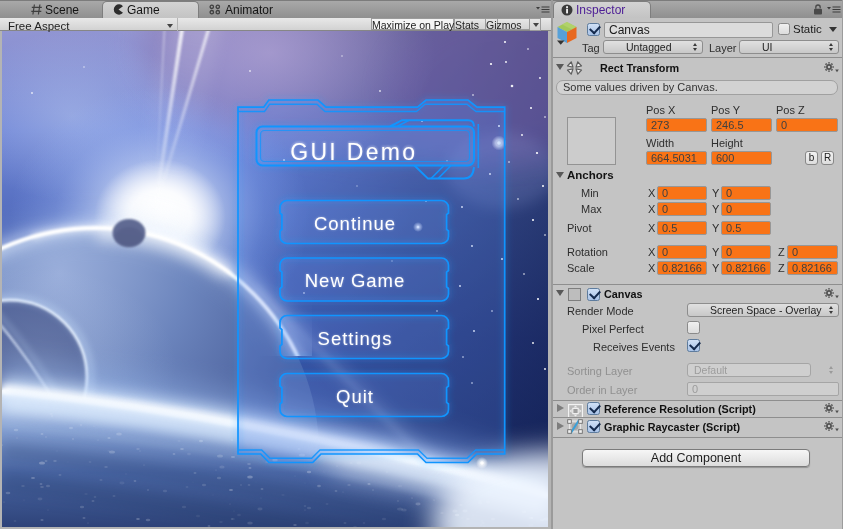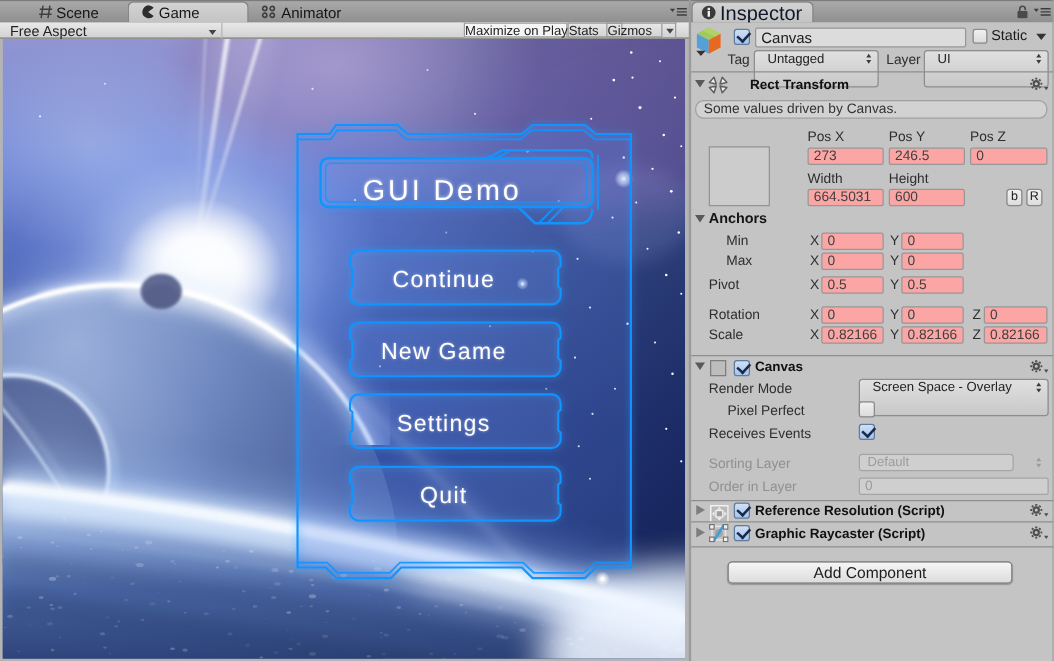--- a/index.html
+++ b/index.html
@@ -1,35 +1,35 @@
 <!DOCTYPE html>
 <html><head><meta charset="utf-8"><style>
 *{margin:0;padding:0;box-sizing:border-box}
 html,body{width:843px;height:529px;overflow:hidden;background:#c4c4c4;font-family:"Liberation Sans",sans-serif}
 .abs{position:absolute}
 #root{position:relative;width:843px;height:529px}
 
 #tabstrip{position:absolute;left:0;top:0;width:843px;height:18px;background:linear-gradient(#a9a9a9,#8f8f8f);border-top:1px solid #7c7c7c}
 .tab{position:absolute;top:1px;height:17px;border-radius:5px 5px 0 0;background:linear-gradient(#d3d3d3,#c3c3c3);border:1px solid #7e7e7e;border-bottom:none}
 .tabtxt{font-size:12px;color:#151515}
-.itabtxt{font-size:16px;color:#0f172a}
+.itabtxt{font-size:12px;color:#4c1d95}
 
 #gtoolbar{position:absolute;left:0;top:18px;width:553px;height:13px;background:linear-gradient(#e8e8e8,#d2d2d2);border-bottom:1px solid #868686}
 .tbtn{position:absolute;top:0;height:12px;border:1px solid #9b9b9b;font-size:10.5px;color:#222;line-height:12px;white-space:nowrap}
 
 #gamepane{position:absolute;left:0;top:0;width:618px;height:529px;background:#b4b4b4}
 #viewport{position:absolute;left:2px;top:31px;width:546px;height:496px;overflow:hidden}
 #splitter{position:absolute;left:551px;top:0;width:2px;height:529px;background:#9a9a9a}
 #inspector{position:absolute;left:553px;top:18px;width:290px;height:511px;background:#c4c4c4}
 
 .lbl{position:absolute;font-size:11px;color:#2e2e2e;white-space:nowrap}
 .glbl{position:absolute;font-size:11px;color:#909090;white-space:nowrap}
 .bold{font-weight:bold;font-size:10.8px;color:#111}
-.fld{position:absolute;background:#fca5a5;border:1px solid #979797;border-radius:2px;font-size:11px;color:#404040;padding-left:4px;height:14px;line-height:12px;white-space:nowrap;overflow:hidden}
-.dd{position:absolute;background:linear-gradient(#e0e0e0,#c8c8c8);border:1px solid #8d8d8d;border-radius:3px;font-size:10.5px;color:#222;padding-left:10px;height:30px;line-height:12px;white-space:nowrap}
+.fld{position:absolute;background:#f97316;border:1px solid #979797;border-radius:2px;font-size:11px;color:#404040;padding-left:4px;height:14px;line-height:12px;white-space:nowrap;overflow:hidden}
+.dd{position:absolute;background:linear-gradient(#e0e0e0,#c8c8c8);border:1px solid #8d8d8d;border-radius:3px;font-size:10.5px;color:#222;padding-left:22px;height:14px;line-height:12px;white-space:nowrap}
 .ddg{position:absolute;background:#cfcfcf;border:1px solid #a5a5a5;border-radius:3px;font-size:10.5px;color:#9c9c9c;padding-left:6px;height:14px;line-height:12px;white-space:nowrap}
 .cb{position:absolute;width:13px;height:13px;background:linear-gradient(#f0f0f0,#dcdcdc);border:1px solid #8a8a8a;border-radius:2.5px}
 .cb.on{background:linear-gradient(#cfe0f6,#a9c3e8);border-color:#5e7c9e}
 .cb.on::after{content:'';position:absolute;left:2px;top:1px;width:8px;height:5px;border-left:2.2px solid #152b4e;border-bottom:2.2px solid #152b4e;transform:rotate(-47deg)}
 .tri-d{position:absolute;width:0;height:0;border-left:4.5px solid transparent;border-right:4.5px solid transparent;border-top:6px solid #595959}
 .tri-r{position:absolute;width:0;height:0;border-top:4.5px solid transparent;border-bottom:4.5px solid transparent;border-left:7px solid #7d7d7d}
 .sep{position:absolute;left:0;width:290px;height:1px;background:#8e8e8e}
 .updn{position:absolute;width:9px;height:12px}
 .updn i{position:absolute;left:2px;width:0;height:0;border-left:2.6px solid transparent;border-right:2.6px solid transparent}
 .updn i.u{top:2px;border-bottom:3.4px solid #3a3a3a}
@@ -637,21 +637,21 @@
       <path d="M12.2 8.6 h3.6 l-1.8 2.6Z" fill="#4f4f4f"></path>
     </svg>
 <div class="lbl" style="left:567px;top:305px">Render Mode</div>
 <div class="dd" style="left:687px;top:303px;width:152px">Screen Space - Overlay</div>
 <div class="updn" style="left:827px;top:304px">
       <i class="u"></i>
       <i class="d"></i>
     </div>
 <div class="lbl" style="left:582px;top:323px">Pixel Perfect</div>
 <div class="cb" style="left:687px;top:321px"></div>
-<div class="lbl" style="left:567px;top:341px">Receives Events</div>
+<div class="lbl" style="left:593px;top:341px">Receives Events</div>
 <div class="cb on" style="left:687px;top:339px"></div>
 <div class="glbl" style="left:567px;top:365px">Sorting Layer</div>
 <div class="ddg" style="left:687px;top:363px;width:124px">Default</div>
 <div class="updn g" style="left:827px;top:364px">
       <i class="u"></i>
       <i class="d"></i>
     </div>
 <div class="glbl" style="left:567px;top:384px">Order in Layer</div>
 <div class="fld" style="left:687px;top:382px;width:152px;color:#9c9c9c;background:#cfcfcf;border-color:#a5a5a5">0</div>
 

